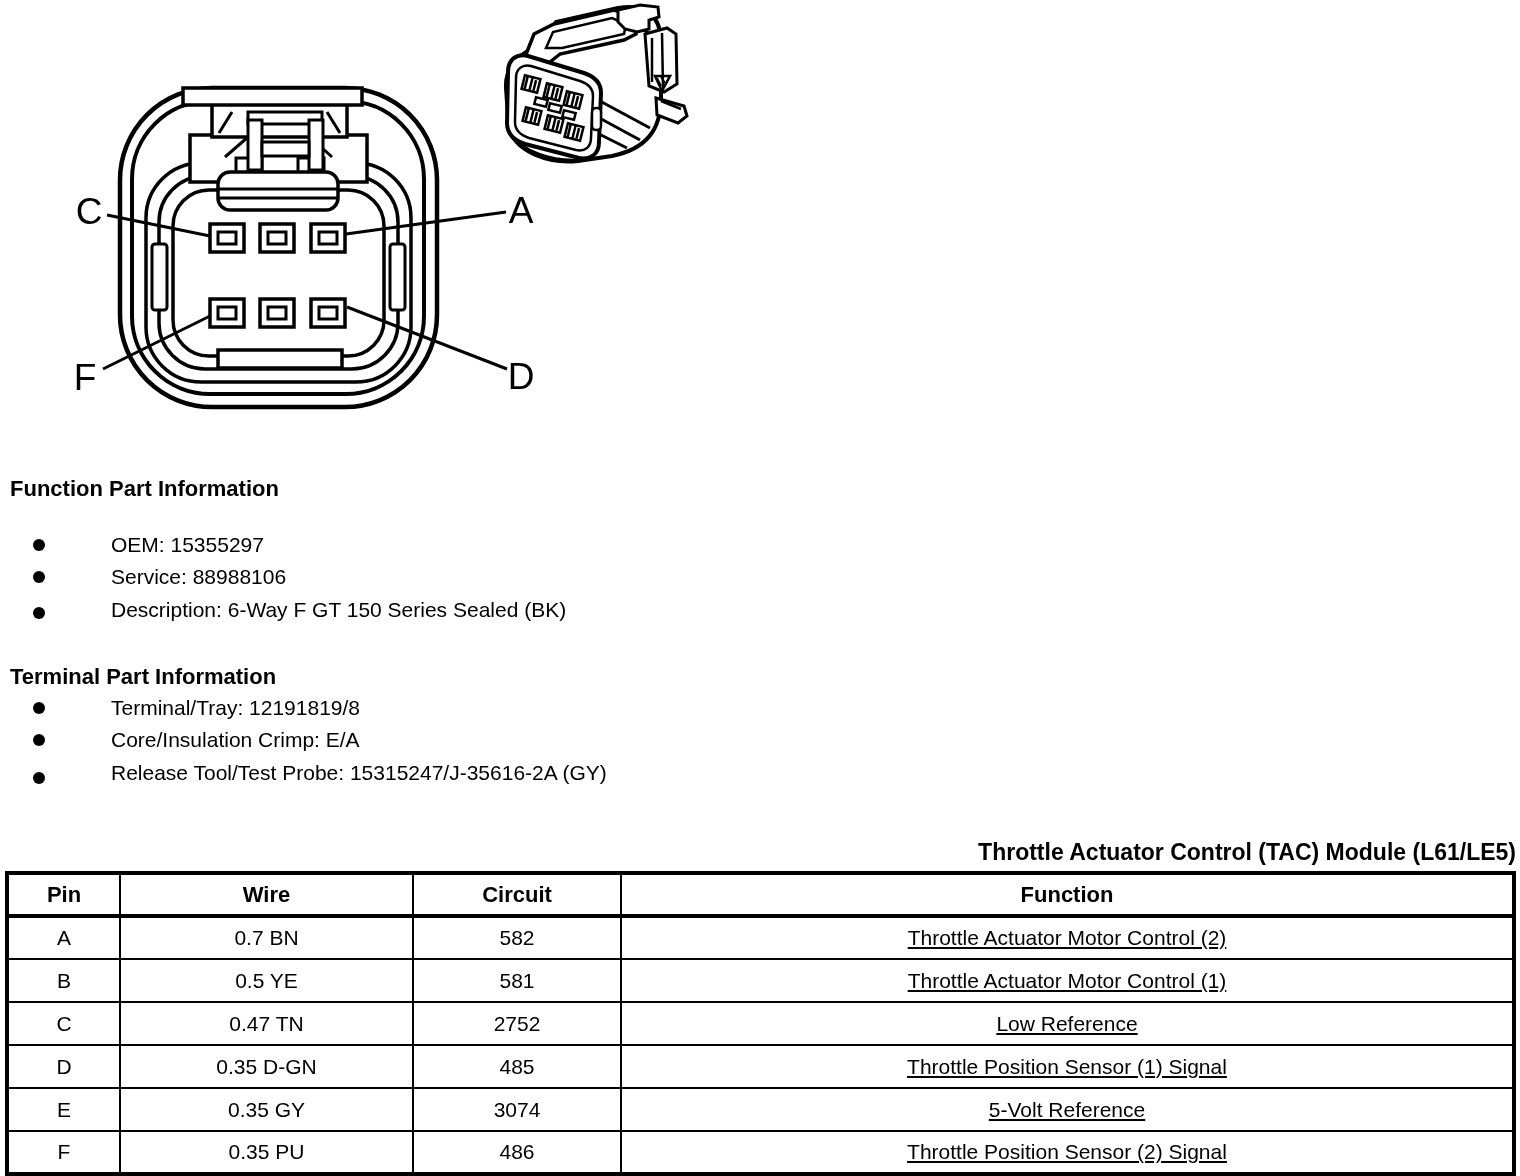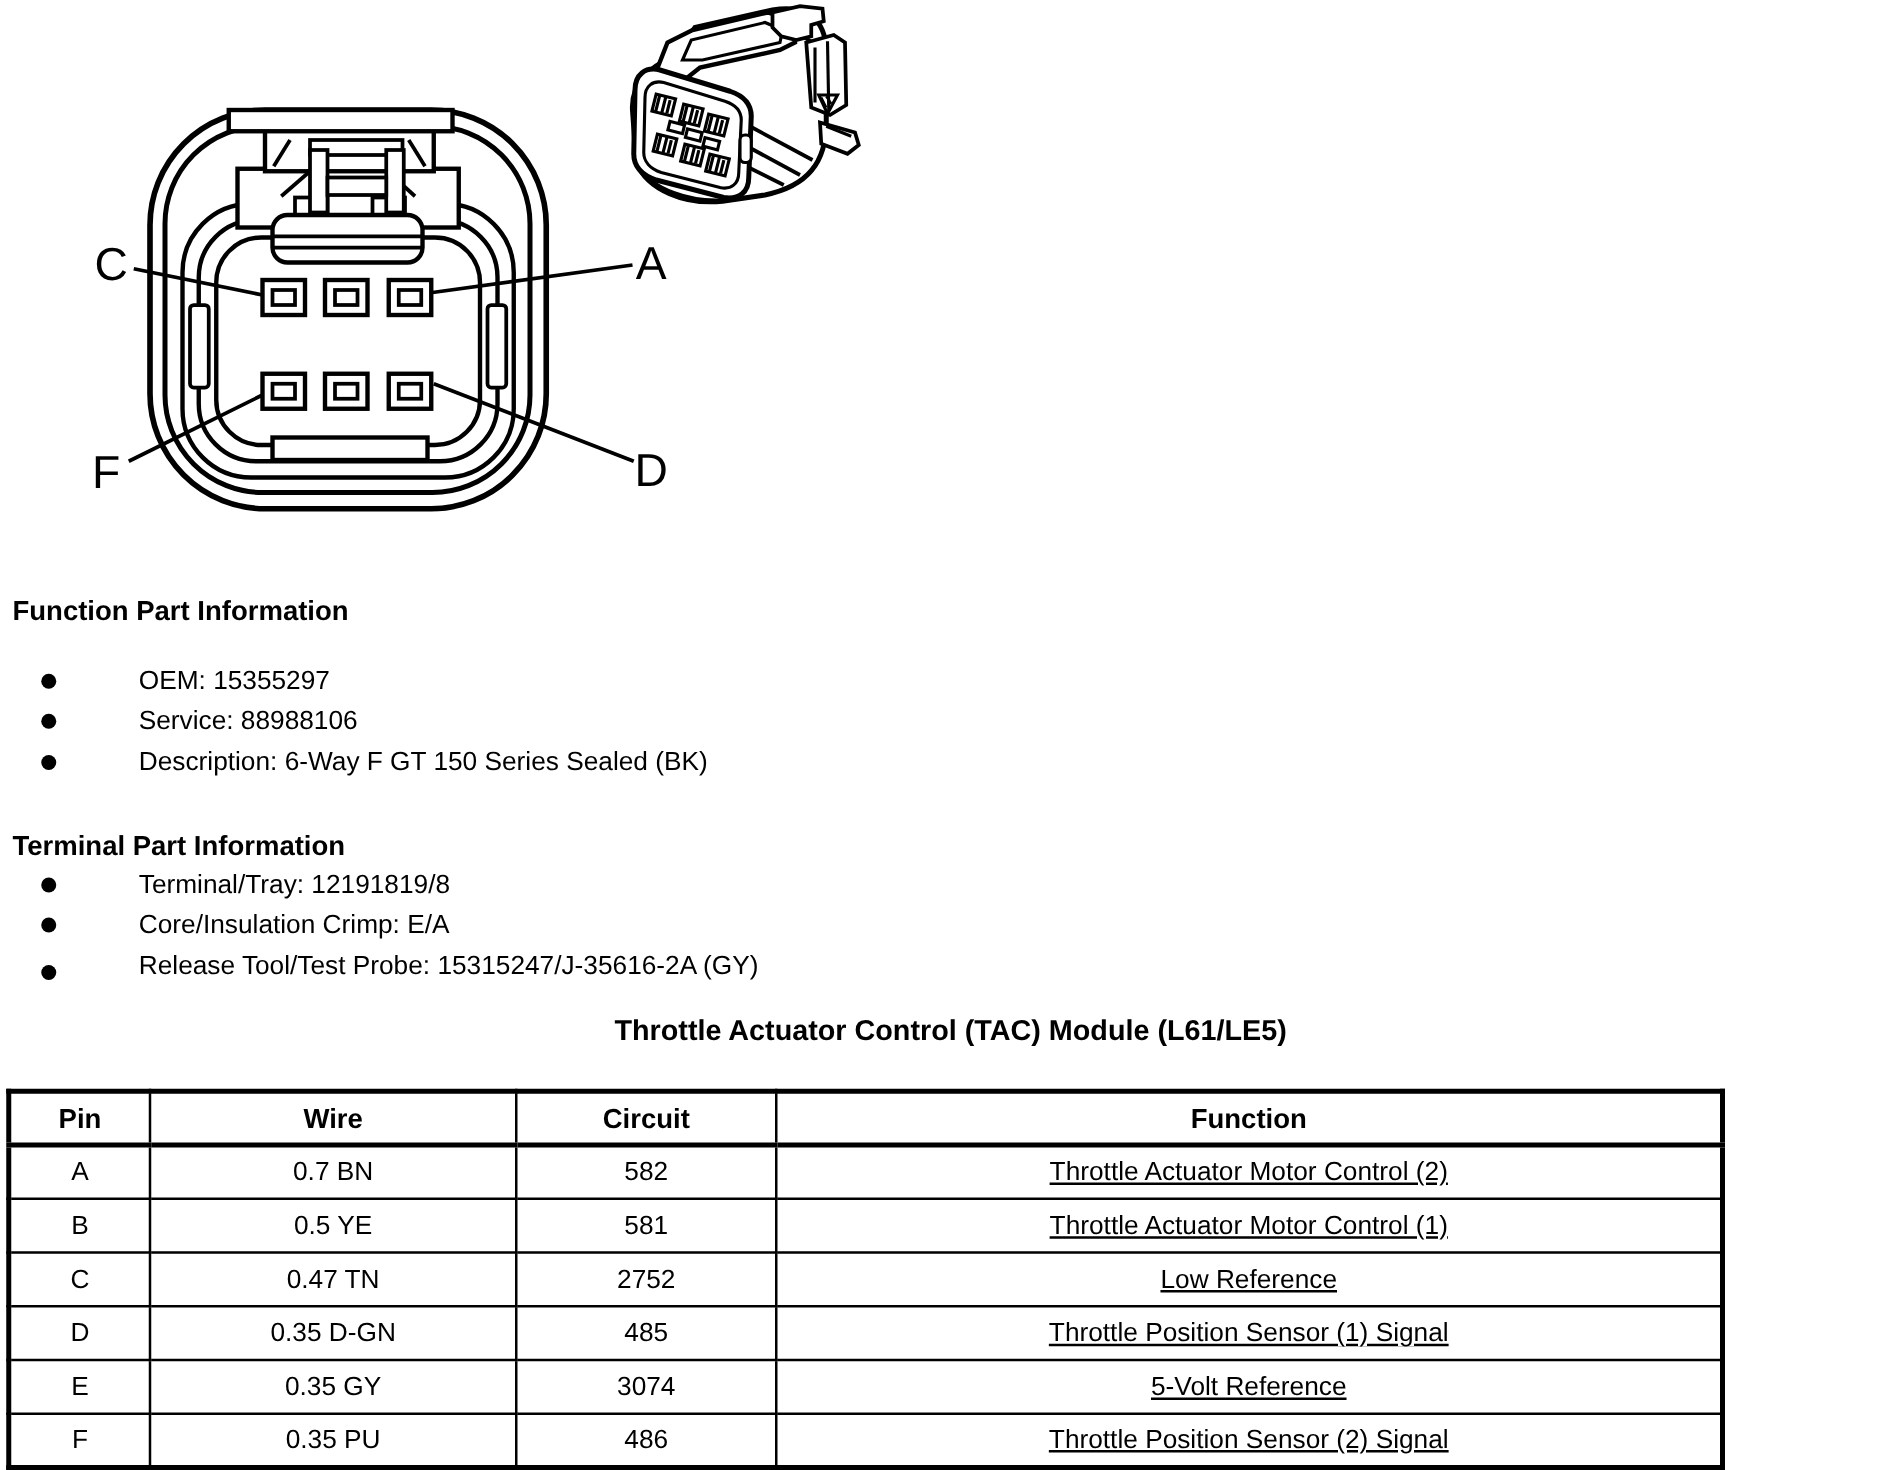--- a/index.html
+++ b/index.html
@@ -20,21 +20,21 @@
   .bullet-dot{
     width:12px;height:12px;border-radius:50%;background:#000;flex:0 0 auto;
     margin-top:6px;
   }
   .bullet-text{margin-left:18px;}
   .table-title{
     position:absolute;left:5px;width:1511px;text-align:center;
     font-size:23px;font-weight:bold;line-height:1.1;
   }
   table.pinout{
-    position:absolute;left:5px;top:871px;width:1375px;height:301px;
+    position:absolute;left:5px;top:871px;width:1511px;height:301px;
     border-collapse:collapse;table-layout:fixed;
   }
   table.pinout th, table.pinout td{
     border:2px solid #000;padding:0 6px;overflow:hidden;white-space:nowrap;
   }
   table.pinout th{font-size:22px;font-weight:bold;text-align:center;}
   table.pinout td{font-size:21px;font-weight:normal;text-align:center;}
   table.pinout td.fn{text-align:center;text-decoration:underline;}
   table.pinout tr{height:43px;}
   table.pinout{border:4px solid #000;}
@@ -192,41 +192,41 @@
   <div class="heading" style="top:477px;">Function Part Information</div>
 
   <div class="bullet-row" style="top:533px;">
     <span class="bullet-dot"></span>
     <span class="bullet-text">OEM: 15355297</span>
   </div>
   <div class="bullet-row" style="top:565px;">
     <span class="bullet-dot"></span>
     <span class="bullet-text">Service: 88988106</span>
   </div>
-  <div class="bullet-row" style="top:598px;">
+  <div class="bullet-row" style="top:598px;align-items:center;">
     <span class="bullet-dot"></span>
     <span class="bullet-text">Description: 6-Way F GT 150 Series Sealed (BK)</span>
   </div>
 
   <div class="heading" style="top:665px;">Terminal Part Information</div>
 
   <div class="bullet-row" style="top:696px;">
     <span class="bullet-dot"></span>
     <span class="bullet-text">Terminal/Tray: 12191819/8</span>
   </div>
   <div class="bullet-row" style="top:728px;">
     <span class="bullet-dot"></span>
     <span class="bullet-text">Core/Insulation Crimp: E/A</span>
   </div>
   <div class="bullet-row" style="top:761px;align-items:flex-end;">
     <span class="bullet-dot"></span>
     <span class="bullet-text">Release Tool/Test Probe: 15315247/J-35616-2A (GY)</span>
   </div>
 
-  <div class="table-title" style="top:812px;">Throttle Actuator Control (TAC) Module (L61/LE5)</div>
+  <div class="table-title" style="top:840px;text-align:right;">Throttle Actuator Control (TAC) Module (L61/LE5)</div>
 
   <table class="pinout">
     <colgroup>
       <col class="col-pin">
         <col class="col-wire">
         <col class="col-circuit">
         <col class="col-function">
     </colgroup>
     <thead>
       <tr>

